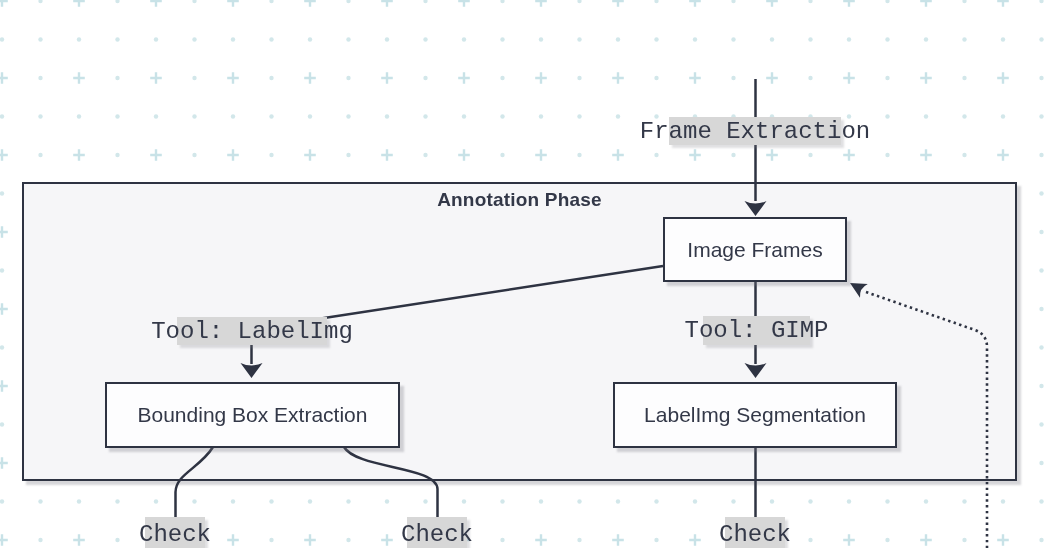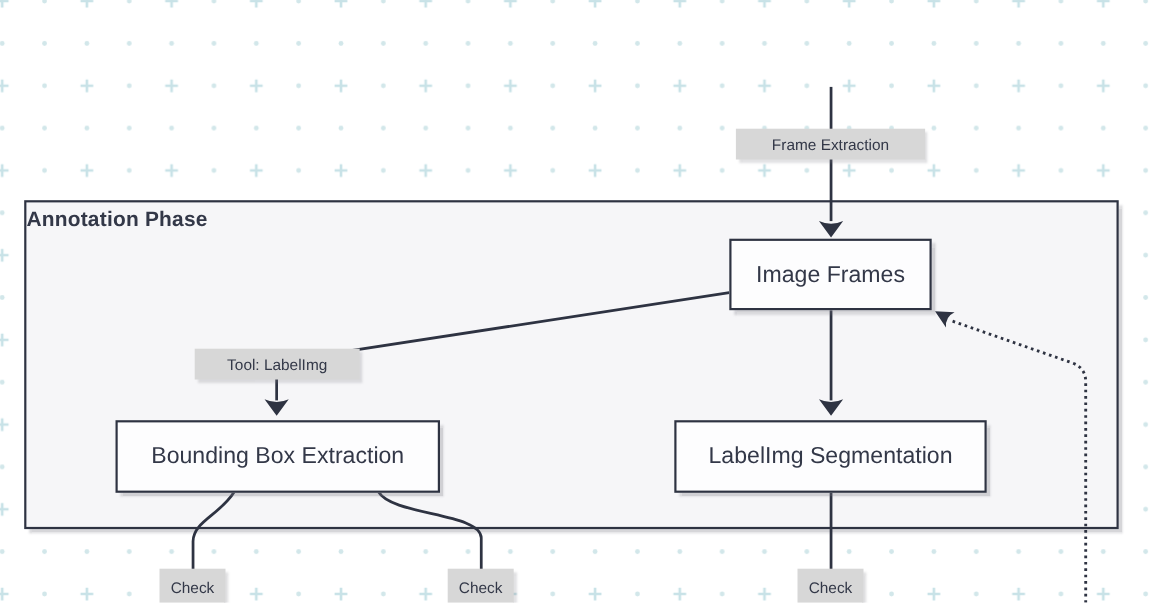--- a/index.html
+++ b/index.html
@@ -34,21 +34,21 @@
     box-sizing: border-box;
     background: var(--subgraph-fill, #f6f6f8);
     border: 2.5px solid var(--stroke, #2e3342);
     box-shadow: 4px 4px 2px rgba(120,120,130,0.30);
   }
   .subgraph-title {
     position: absolute;
     left: 0;
     top: 5px;
     width: 100%;
-    text-align: left;
+    text-align: center;
     font-size: 19px;
     font-weight: 700;
     color: var(--node-text, #333848);
     letter-spacing: 0.2px;
   }
 
   
   .edge {
     fill: none;
     stroke: var(--stroke, #2e3342);
@@ -79,24 +79,25 @@
   }
 
   
   .edge-label {
     position: absolute;
     box-sizing: border-box;
     background: var(--edge-label-bg, #d7d7d7);
     display: flex;
     align-items: center;
     justify-content: center;
-    font-size: 14px;
+    font-size: 24px;
     color: var(--node-text, #333848);
     white-space: nowrap;
     box-shadow: 3px 3px 2px rgba(130,130,140,0.25);
+    font-family: Liberation Mono, monospace;
   }
 </style>
 </head>
 <body>
 
 <div class="canvas">
 
   <svg class="layer" width="1058" height="548">
     <defs>
       <pattern id="gridpat" x="-8" y="-9" width="77" height="77" patternUnits="userSpaceOnUse">
@@ -145,20 +146,21 @@
   </div>
 
   <div class="node" style="left:613px; top:382px; width:284px; height:66px;">
     <span>LabelImg Segmentation</span>
   </div>
 
   <div class="edge-label" style="left:669px; top:117px; width:172px; height:28px;">Frame Extraction</div>
 
   <div class="edge-label" style="left:177px; top:317px; width:150px; height:28px;">Tool: LabelImg</div>
 
+  <div class="edge-label" style="left:703px; top:316px; width:107px; height:29px;">Tool: GIMP</div>
 
   <div class="edge-label" style="left:145px; top:517px; width:60px; height:34px;">Check</div>
 
   <div class="edge-label" style="left:407px; top:517px; width:60px; height:34px;">Check</div>
 
   <div class="edge-label" style="left:725px; top:517px; width:60px; height:34px;">Check</div>
 
 </div>
 
 </body></html>

